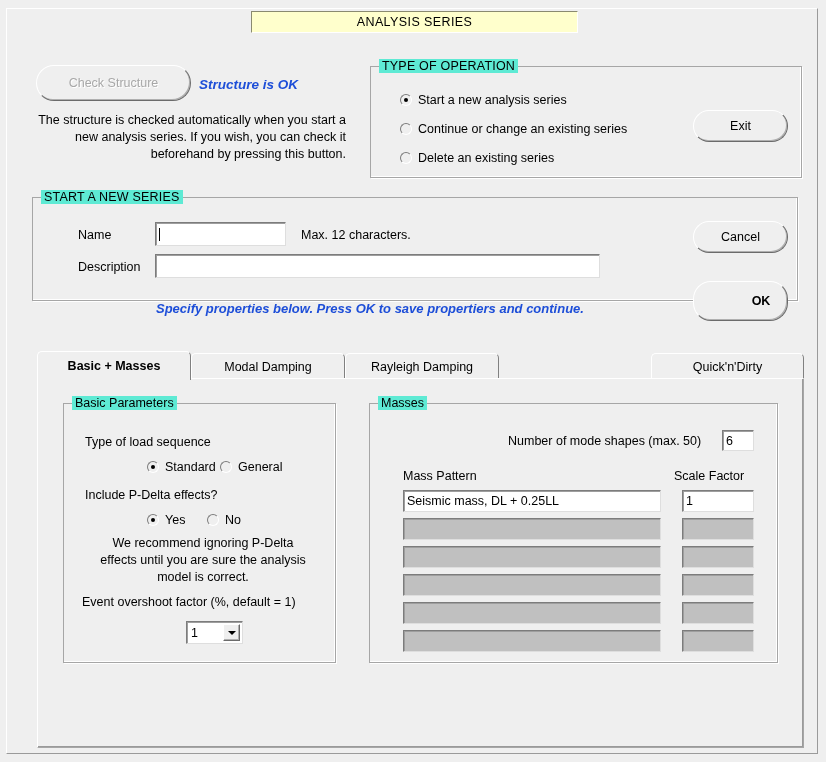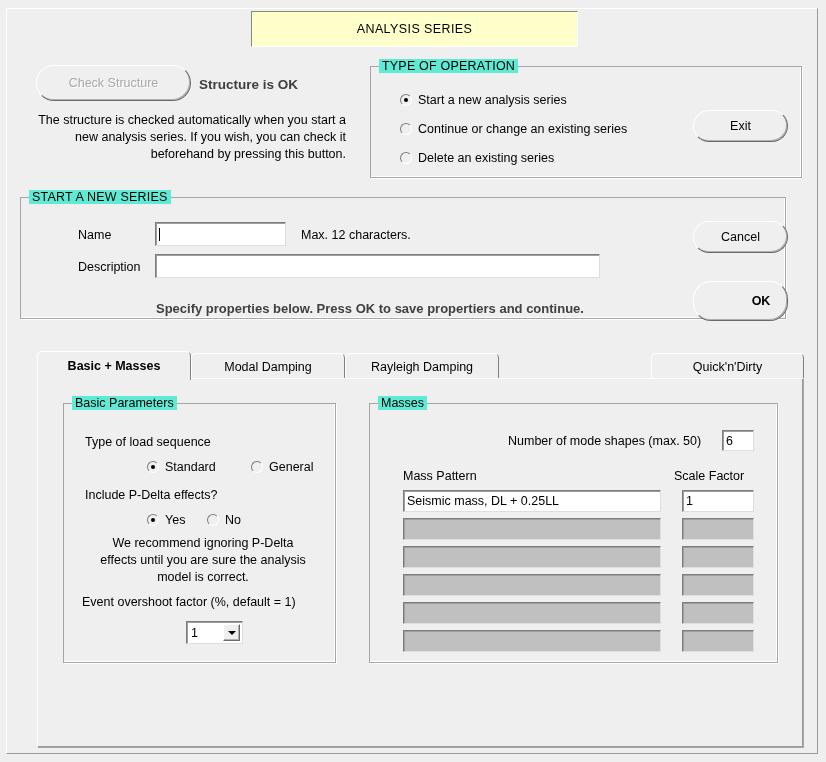--- a/index.html
+++ b/index.html
@@ -23,21 +23,21 @@
     border-left: 1px solid #ffffff;
     border-right: 1px solid #9a9a9a;
     border-bottom: 1px solid #9a9a9a;
     box-sizing: border-box;
   }
 
   
   .title-banner {
     position: absolute;
     left: 251px; top: 11px;
-    width: 327px; height: 36px;
+    width: 327px; height: 22px;
     background: #ffffcc;
     border-top: 1px solid #8a8a70;
     border-left: 1px solid #8a8a70;
     border-right: 1px solid #ffffff;
     border-bottom: 1px solid #ffffff;
     box-sizing: border-box;
     display: flex; align-items: center; justify-content: center;
     font-size: 12.5px;
     letter-spacing: .4px;
   }
@@ -124,21 +124,21 @@
     content: "";
     position: absolute;
     left: 3px; top: 3px;
     width: 4px; height: 4px;
     border-radius: 50%;
     background: #000;
   }
 
   
   .lbl { position: absolute; white-space: nowrap; font-size: 12.5px; }
-  .blue { color: #404040; font-weight: bold; }
+  .blue { color: #1d4ed8; font-weight: bold; font-style: italic; }
   .para { position: absolute; font-size: 12.5px; line-height: 17px; }
   .para.center { text-align: center; }
 
   
   .tabstrip { position: absolute; left: 37px; top: 353px; width: 767px; height: 39px; }
   .tab {
     position: absolute; top: 0; height: 26px;
     background: #efefef;
     border-top: 1px solid #ffffff;
     border-left: 1px solid #ffffff;
@@ -233,21 +233,21 @@
 </div>
 <div class="radio" style="left:400px; top:151px;">
   <span class="dot"></span>
   <span>Delete an existing series</span>
 </div>
 
 <div class="btn" style="left:693px; top:110px; width:95px; height:32px;">
   <span>Exit</span>
 </div>
 
-<div class="group" style="left:20px; top:197px; width:766px; height:122px;">
+<div class="group" style="left:32px; top:197px; width:766px; height:104px;">
   <span class="glabel caps">START A NEW SERIES</span>
 </div>
 
 <div class="lbl" style="left:78px; top:228px;">Name</div>
 <div class="field" style="left:155px; top:222px; width:131px; height:24px;">
   <span class="caret"></span>
     <span></span>
 </div>
 <div class="lbl" style="left:301px; top:228px;">Max. 12 characters.</div>
 
@@ -283,21 +283,21 @@
 
 <div class="group" style="left:63px; top:403px; width:273px; height:260px;">
   <span class="glabel">Basic Parameters</span>
 </div>
 
 <div class="lbl" style="left:85px; top:435px;">Type of load sequence</div>
 <div class="radio on" style="left:147px; top:460px;">
   <span class="dot"></span>
   <span>Standard</span>
 </div>
-<div class="radio" style="left:251px; top:460px;">
+<div class="radio" style="left:220px; top:460px;">
   <span class="dot"></span>
   <span>General</span>
 </div>
 
 <div class="lbl" style="left:85px; top:488px;">Include P-Delta effects?</div>
 <div class="radio on" style="left:147px; top:513px;">
   <span class="dot"></span>
   <span>Yes</span>
 </div>
 <div class="radio" style="left:207px; top:513px;">

